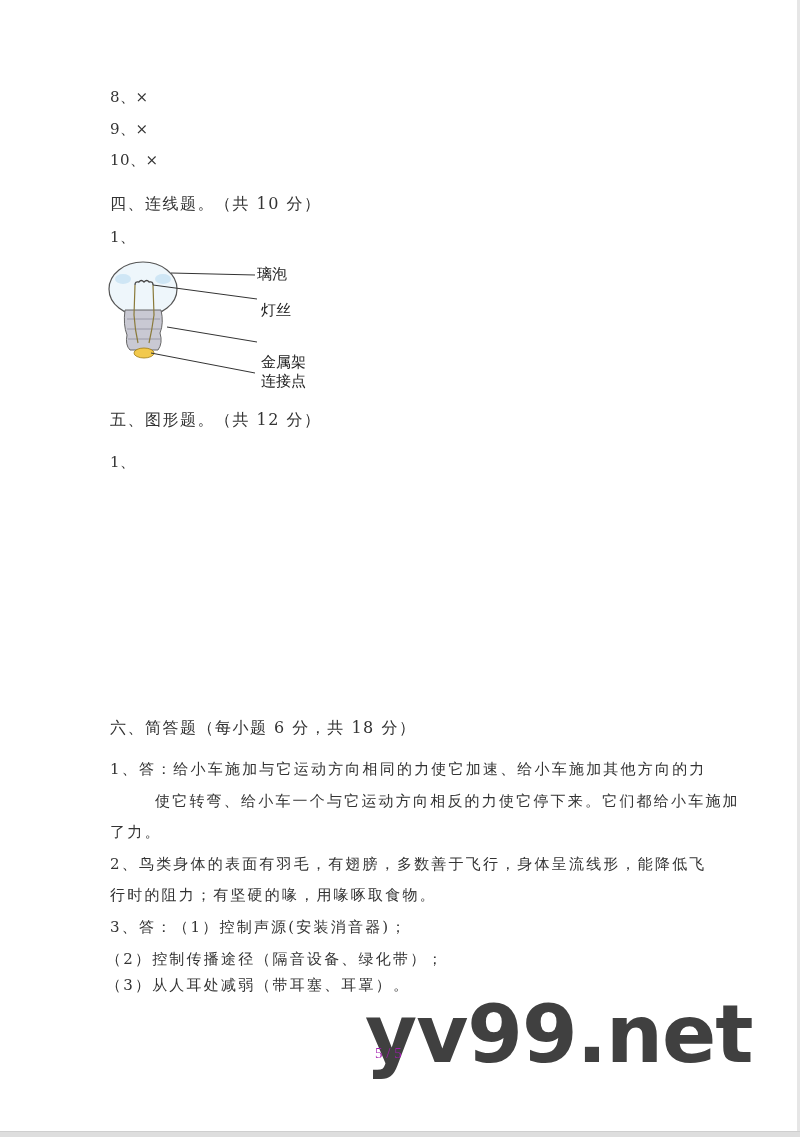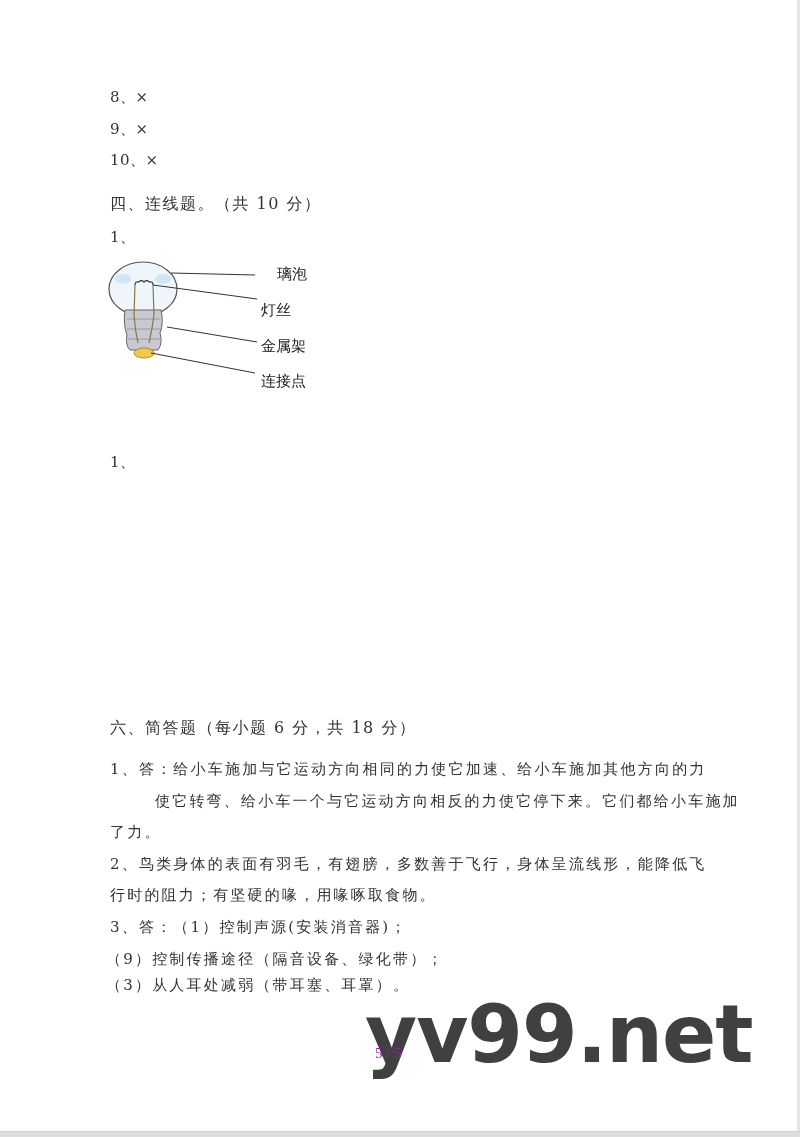--- a/index.html
+++ b/index.html
@@ -59,39 +59,40 @@
 
       <path d="M30 30 Q30 26 34 27 Q36 24 39 27 Q42 24 44 27 Q48 26 48 30" fill="none" stroke="#444" stroke-width="1.3"></path>
       <path d="M30 30 L29 60 Q30 75 33 88" fill="none" stroke="#8a7a3a" stroke-width="1.2"></path>
       <path d="M48 30 L49 60 Q47 75 44 88" fill="none" stroke="#8a7a3a" stroke-width="1.2"></path>
 
       <line x1="66" y1="18" x2="150" y2="20" stroke="#333" stroke-width="1"></line>
       <line x1="48" y1="30" x2="152" y2="44" stroke="#333" stroke-width="1"></line>
       <line x1="62" y1="72" x2="152" y2="87" stroke="#333" stroke-width="1"></line>
       <line x1="46" y1="98" x2="150" y2="118" stroke="#333" stroke-width="1"></line>
     </svg>
-    <span class="lbl" style="left:172px; top:10px;">璃泡</span>
+    <span class="lbl" style="left:152px; top:10px;">璃泡</span>
     <span class="lbl" style="left:156px; top:46px;">灯丝</span>
-    <span class="lbl" style="left:156px; top:82px;">金属架</span>
+    <span class="lbl" style="left:156px; top:98px;">金属架</span>
     <span class="lbl" style="left:156px; top:117px;">连接点</span>
   </div>
 
+  <div class="line heading" style="top:410px;">五、图形题。（共 12 分）</div>
   <div class="line" style="top:452px;">1、</div>
 
   <div class="line heading" style="top:718px;">六、简答题（每小题 6 分，共 18 分）</div>
 
   <div class="line para" style="top:759px;">1、答：给小车施加与它运动方向相同的力使它加速、给小车施加其他方向的力</div>
   <div class="line para" style="top:791px;margin-left:45px;">使它转弯、给小车一个与它运动方向相反的力使它停下来。它们都给小车施加</div>
   <div class="line para" style="top:822px;">了力。</div>
 
   <div class="line para" style="top:854px;">2、鸟类身体的表面有羽毛，有翅膀，多数善于飞行，身体呈流线形，能降低飞</div>
   <div class="line para" style="top:885px;">行时的阻力；有坚硬的喙，用喙啄取食物。</div>
 
   <div class="line para" style="top:917px;">3、答：（1）控制声源(安装消音器)；</div>
-  <div class="line para" style="top:949px; left:106px;">（9）控制传播途径（隔音设备、绿化带）；</div>
+  <div class="line para" style="top:949px; left:106px;">（2）控制传播途径（隔音设备、绿化带）；</div>
   <div class="line para" style="top:975px; left:106px;">（3）从人耳处减弱（带耳塞、耳罩）。</div>
 
   <div class="watermark">yv99.net</div>
   <div class="pagenum">5 / 5</div>
 </div>
 
 <div class="right-edge"></div>
 <div class="bottom-bar"></div>
 
 </body></html>

